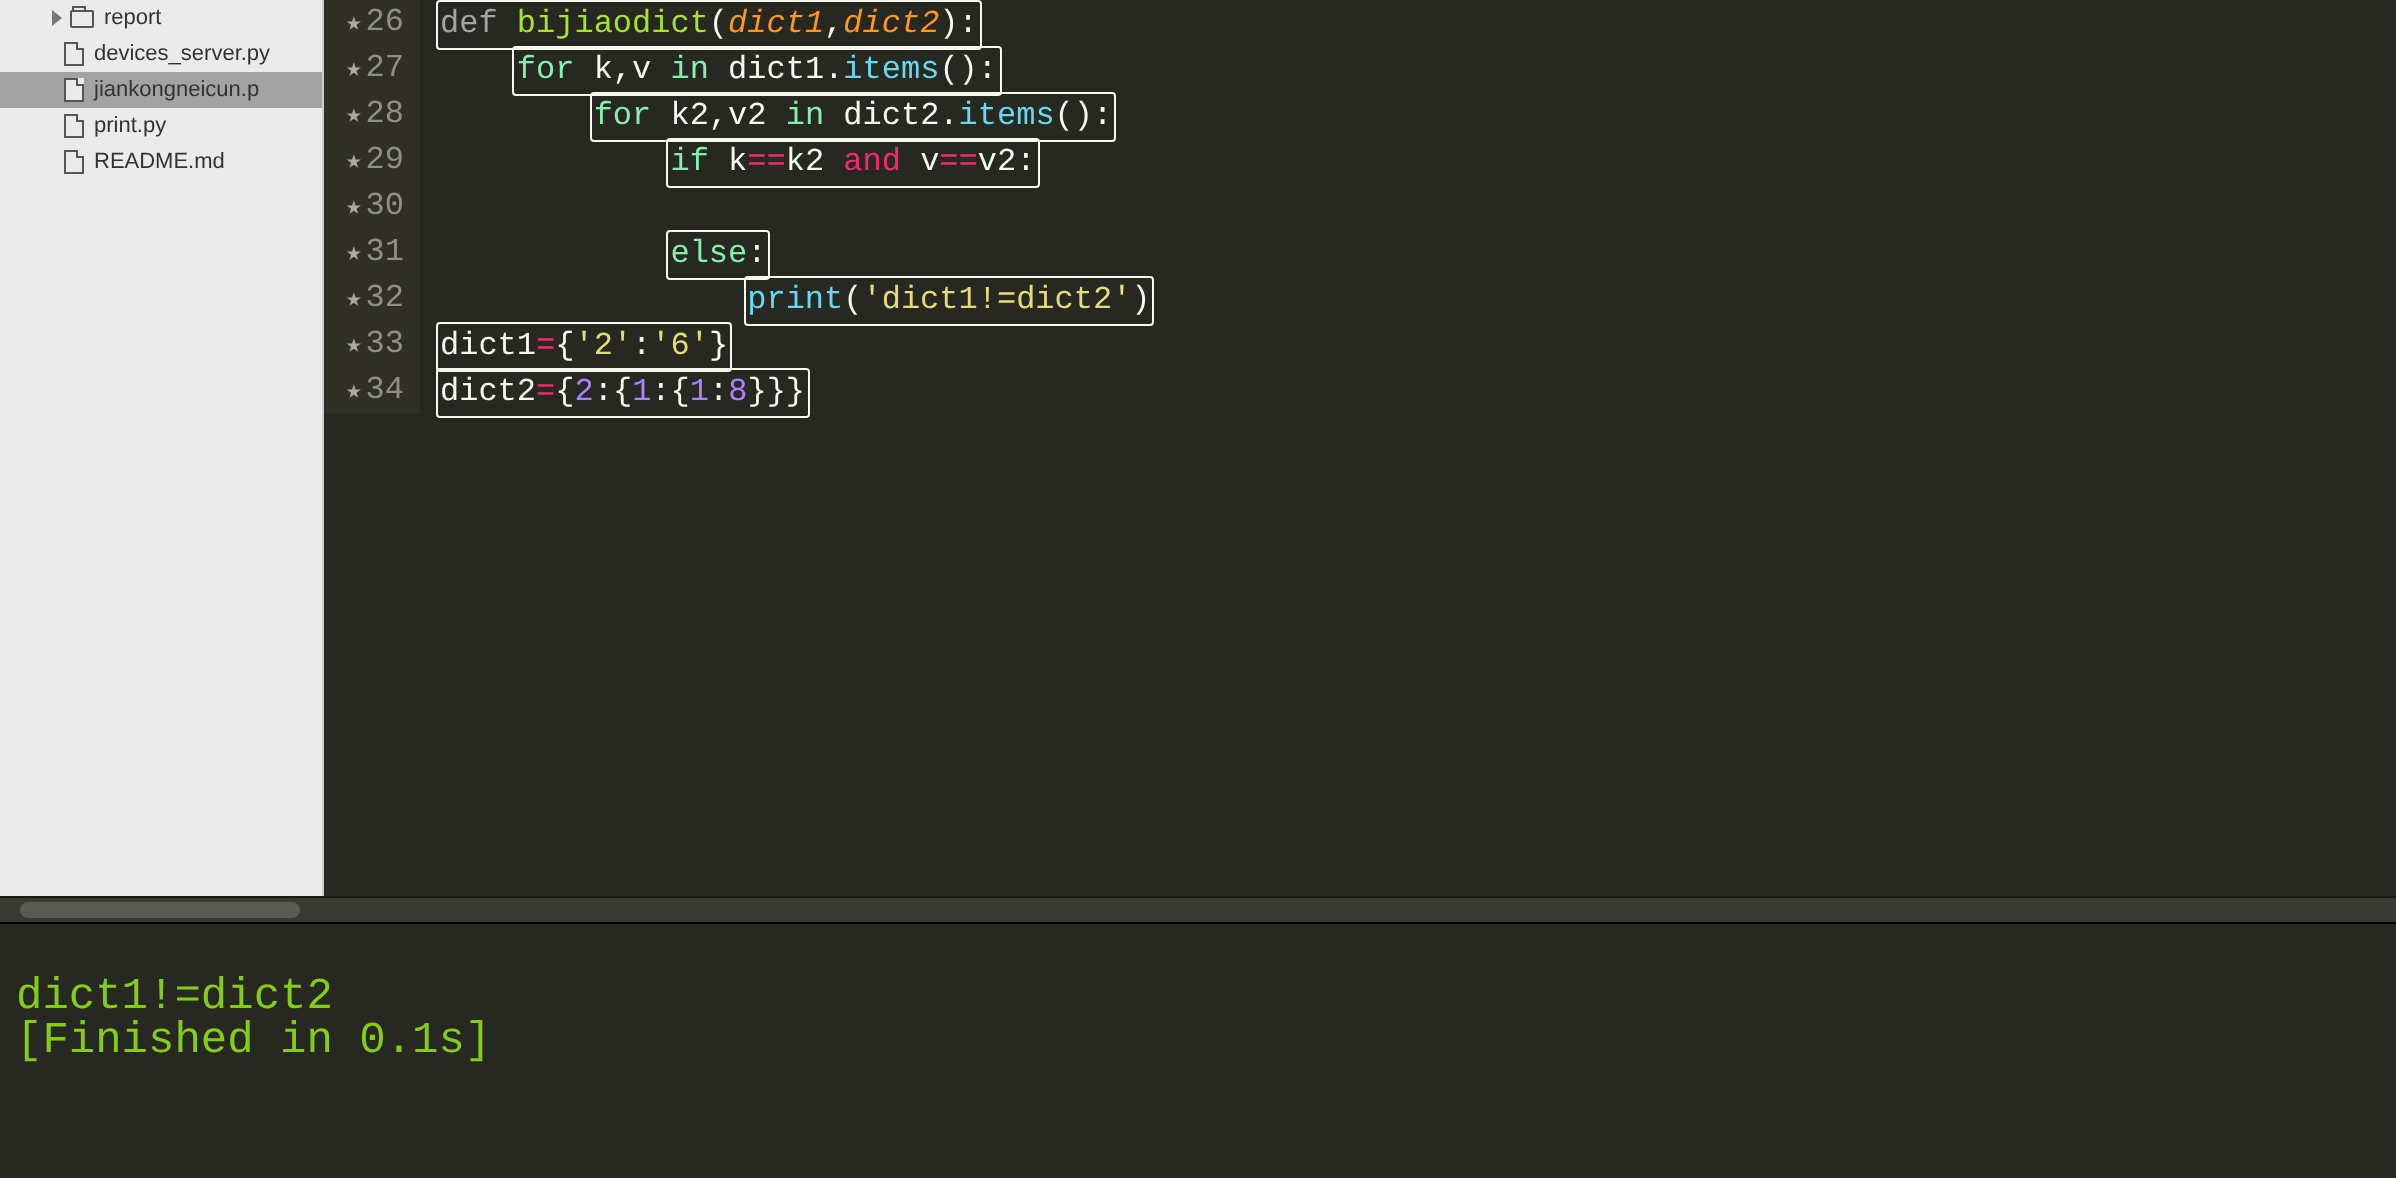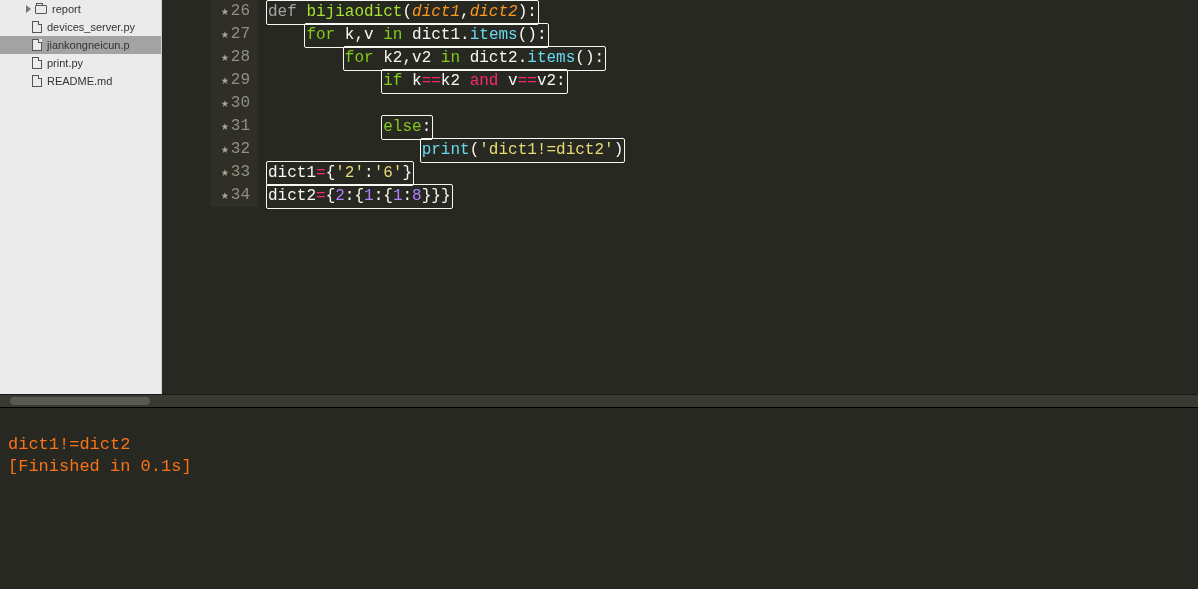--- a/index.html
+++ b/index.html
@@ -9,21 +9,21 @@
   background: #272822;
   color: #f8f8f2;
   width: 1198px;
   height: 589px;
   overflow: hidden;
   display: flex;
   flex-direction: column;
 }
 .main-area {
   display: flex;
-  height: 395px;
+  height: 449px;
   border-bottom: 1px solid #1a1a1a;
 }
 .sidebar {
   width: 162px;
   background: #ebebeb;
   color: #333;
   font-family: "Segoe UI", Tahoma, sans-serif;
   font-size: 11px;
   overflow: hidden;
   border-right: 1px solid #ccc;
@@ -78,21 +78,20 @@
   width: 3px; height: 3px;
   border-left: 1px solid #555;
   border-bottom: 1px solid #555;
   background: #ebebeb;
 }
 .editor {
   flex: 1;
   background: #272822;
   position: relative;
   overflow-x: auto;
-  margin-left: 48px;
 }
 .code-line {
   display: flex;
   align-items: flex-start;
   height: 23px;
   line-height: 23px;
   font-size: 16px;
 }
 .gutter {
   width: 48px;
@@ -106,21 +105,21 @@
 .gutter .star {
   color: #aaa99a;
   margin-right: 2px;
   font-size: 13px;
 }
 .current-line .gutter { background: #3e3d32; }
 .code-content {
   padding-left: 8px;
   white-space: pre;
 }
-.t-kw { color: #84cc16; }
+.t-kw { color: #86efac; }
 .t-kw-i { color: #a3a3a3; }
 .t-fn { color: #a6e22e; }
 .t-param { color: #fd971f; font-style: italic; }
 .t-op { color: #f92672; }
 .t-var { color: #f8f8f2; }
 .t-str { color: #e6db74; }
 .t-num { color: #ae81ff; }
 .t-call { color: #66d9ef; }
 .t-punct { color: #f8f8f2; }
 .boxed {
@@ -148,22 +147,22 @@
   left: 10px;
   top: 2px;
   height: 8px;
   width: 140px;
   background: #5a5a52;
   border-radius: 4px;
 }
 .console {
   flex: 1;
   background: #272822;
-  color: #f97316;
-  font-size: 17px;
+  color: #84cc16;
+  font-size: 22px;
   line-height: 22px;
   padding: 4px 8px;
   border-top: 1px solid #000;
   white-space: pre;
 }
 </style>
 </head>
 <body>
 
 <div class="main-area">

